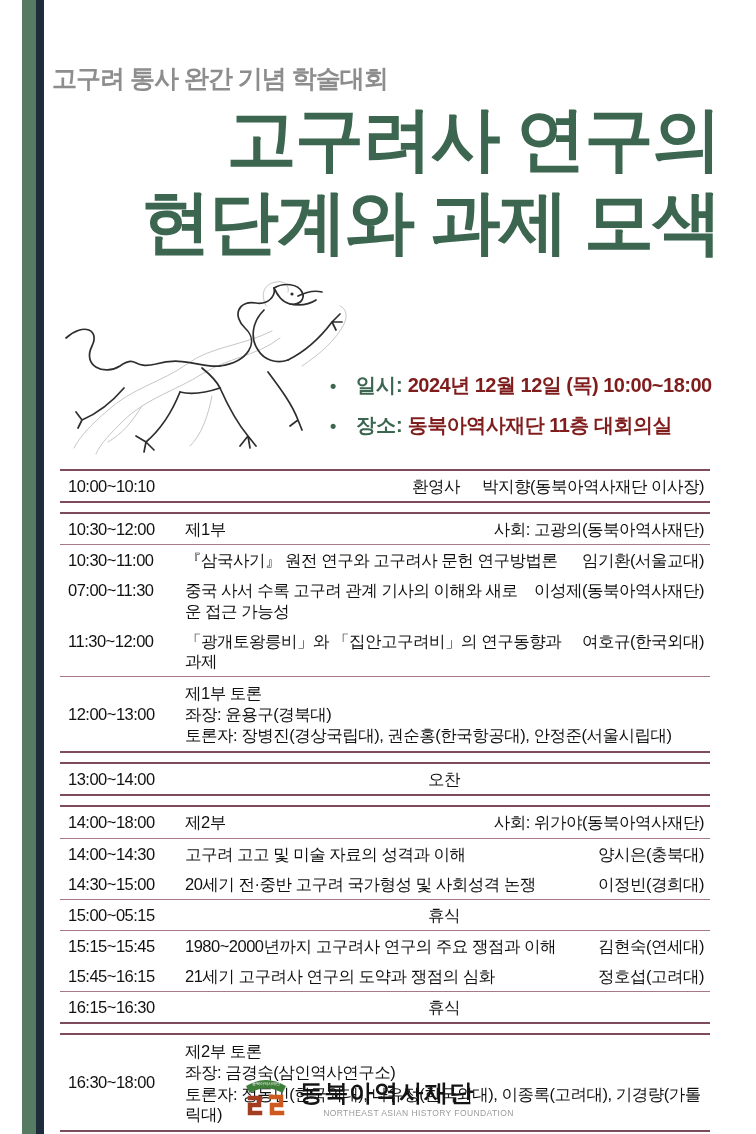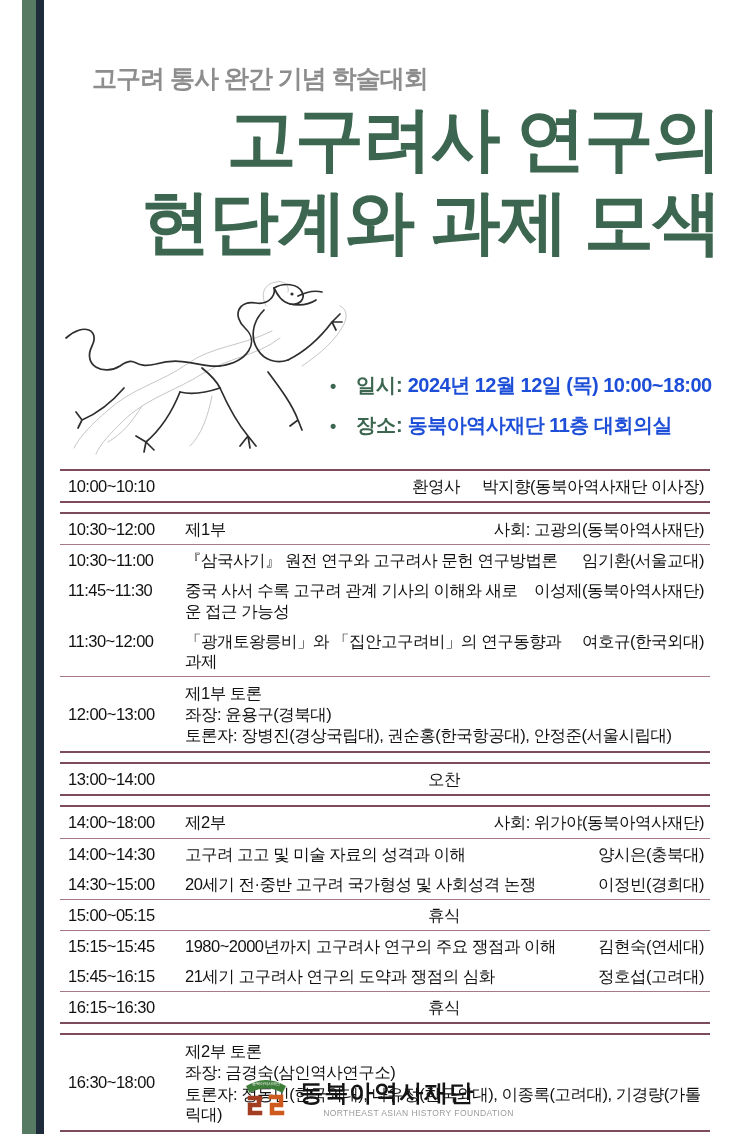--- a/index.html
+++ b/index.html
@@ -9,37 +9,37 @@
     font-family:"Liberation Sans","DejaVu Sans",sans-serif;color:#111;
   }
   
   .stripe{position:absolute;top:0;height:100%;}
   .stripe.green{left:22px;width:14px;background:var(--stripe-green);}
   .stripe.navy{left:36px;width:8px;background:var(--stripe-navy);}
 
   
   .eyebrow{
     position:absolute;left:52px;top:62px;
-    font-size:25px;font-weight:800;letter-spacing:-1px;color:var(--eyebrow-gray);margin-left:40px;
+    font-size:25px;font-weight:800;letter-spacing:-1px;color:var(--eyebrow-gray);
   }
   .title{
     position:absolute;left:55px;top:98px;width:665px;
     text-align:right;font-size:70px;line-height:1.18;font-weight:800;
     letter-spacing:-2px;color:var(--title-green);
   }
 
   
   .dragon{position:absolute;left:52px;top:276px;}
 
   
   .info{position:absolute;left:330px;top:372px;}
   .info-item{display:flex;align-items:baseline;margin-bottom:13px;font-size:20px;font-weight:700;}
   .info-bullet{color:var(--title-green);width:26px;font-size:18px;}
   .info-label{color:var(--title-green);margin-right:5px;}
-  .info-value{color:#1d4ed8;letter-spacing:-0.5px;}
+  .info-value{color:#7f1d1d;letter-spacing:-0.5px;}
 
   
   .schedule{position:absolute;left:60px;top:469px;width:650px;}
   .block{border-top:2px solid var(--rule);border-bottom:2px solid var(--rule);}
   .block + .block{margin-top:9px;}
   .row{display:flex;align-items:flex-start;padding:5px 6px 5px 8px;
        font-size:16.5px;line-height:1.22;font-weight:500;letter-spacing:-0.5px;}
   .row.rule{border-top:1.5px solid var(--rule-light);}
   .cell-time{width:117px;flex-shrink:0;white-space:nowrap;}
   .cell-center{width:275px;text-align:right;}
@@ -126,21 +126,21 @@
           <div class="cell-time">10:30~12:00</div>
           <div class="cell-title">제1부</div>
           <div class="cell-right">사회: 고광의(동북아역사재단)</div>
         </div>
         <div class="row row-talk rule">
           <div class="cell-time">10:30~11:00</div>
           <div class="cell-title">『삼국사기』 원전 연구와 고구려사 문헌 연구방법론</div>
           <div class="cell-right">임기환(서울교대)</div>
         </div>
         <div class="row row-talk">
-          <div class="cell-time">11:45~11:30</div>
+          <div class="cell-time">07:00~11:30</div>
           <div class="cell-title">중국 사서 수록 고구려 관계 기사의 이해와 새로운 접근 가능성</div>
           <div class="cell-right">이성제(동북아역사재단)</div>
         </div>
         <div class="row row-talk">
           <div class="cell-time">11:30~12:00</div>
           <div class="cell-title">「광개토왕릉비」와 「집안고구려비」의 연구동향과 과제</div>
           <div class="cell-right">여호규(한국외대)</div>
         </div>
         <div class="row row-discussion rule">
           <div class="cell-time">12:00~13:00</div>

